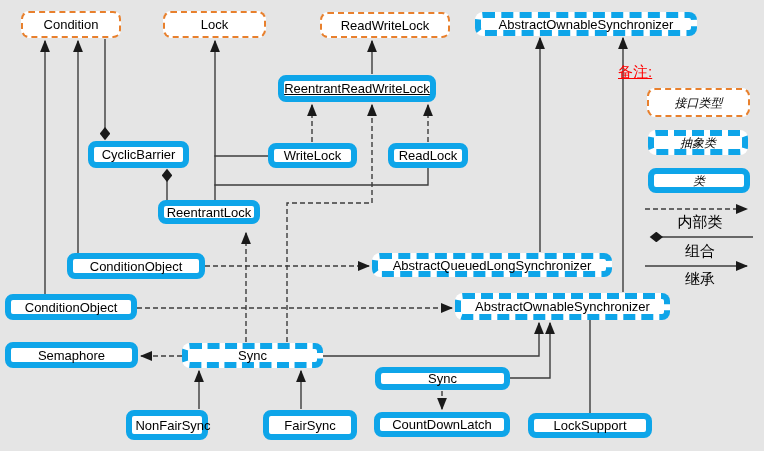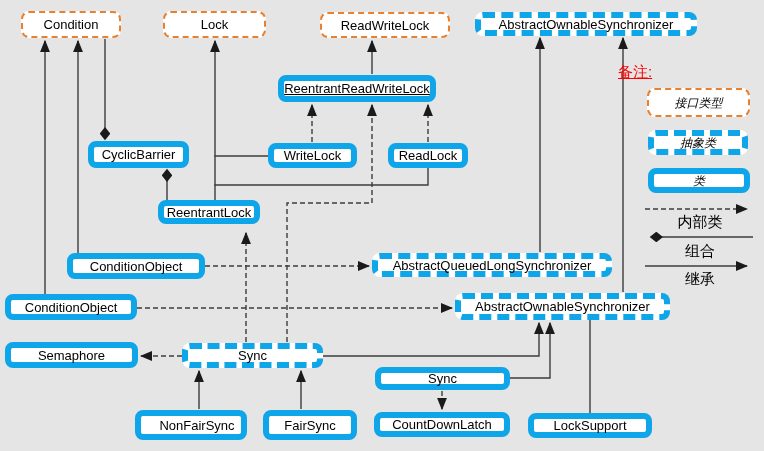--- a/index.html
+++ b/index.html
@@ -117,21 +117,21 @@
     </div>
   <div class="node" style="left:5px;top:294px;width:132px;height:26px;">
       <span>ConditionObject</span>
     </div>
   <div class="node" style="left:5px;top:342px;width:133px;height:26px;">
       <span>Semaphore</span>
     </div>
   <div class="node" style="left:375px;top:367px;width:135px;height:23px;">
       <span>Sync</span>
     </div>
-  <div class="node" style="left:135px;top:410px;width:112px;height:30px;padding-left:12px;">
+  <div class="node" style="left:126px;top:410px;width:82px;height:30px;padding-left:12px;">
       <span>NonFairSync</span>
     </div>
   <div class="node" style="left:263px;top:410px;width:94px;height:30px;">
       <span>FairSync</span>
     </div>
   <div class="node" style="left:528px;top:413px;width:124px;height:25px;">
       <span>LockSupport</span>
     </div>
   <div class="node" style="left:374px;top:412px;width:136px;height:25px;">
       <span>CountDownLatch</span>

